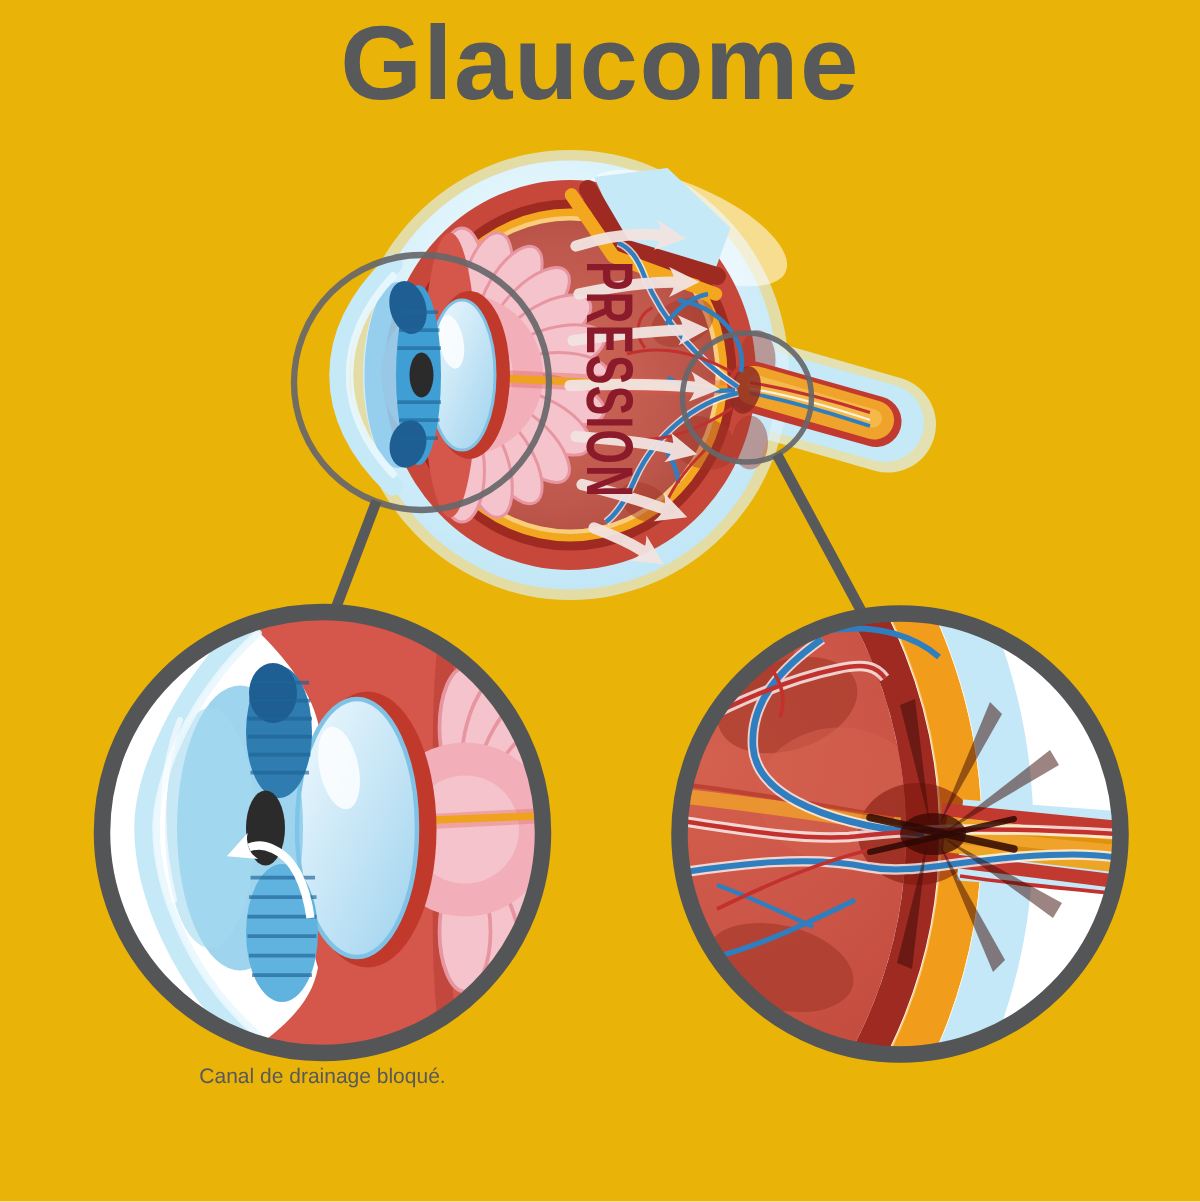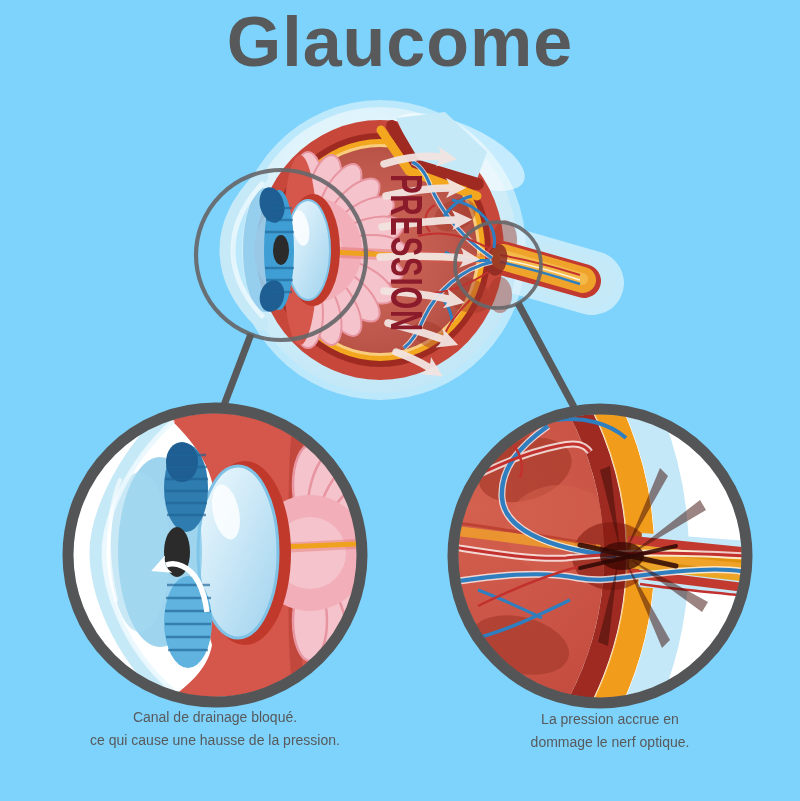--- a/index.html
+++ b/index.html
@@ -1,16 +1,16 @@
 <!DOCTYPE html>
 <html style="--text_gray: #58595B; --outline_gray: #66676A; --connector_gray: #58595B; --detail_ring_gray: #545556; --sclera_blue: #C6E9F8; --sclera_blue_deep: #A9DCF2; --sclera_highlight: #EAF8FE; --ring_red: #C7473B; --ring_crimson: #9E2A22; --ring_yellow: #F3A71F; --ring_pale: #F8CE7E; --interior_red: #BE584C; --mottle_red: #A23728; --fan_pink: #F5C3CB; --fan_pink_deep: #F2AFBA; --fan_stroke: #E795A1; --iris_blue: #3F9FD4; --iris_dark: #1E5E92; --lens_edge: #7FC2E5; --pupil_black: #2B2B2B; --ciliary_red: #D5564A; --lens_rim_red: #C0392B; --nerve_orange: #F0A32A; --nerve_border: #C23A2F; --vessel_blue: #2F7FC0; --vessel_red: #C3312F; --arrow_white: #F2E4E1; --pressure_maroon: #8B1B2B;"><head>
 <meta charset="utf-8">
 <style>
   html,body{margin:0;padding:0;background:#fff;}
-  .stage{position:relative;width:800px;height:801px;background:#7dd3fc;overflow:hidden;
+  .stage{position:relative;width:800px;height:801px;background:#eab308;overflow:hidden;
          font-family:"Liberation Sans",sans-serif;}
   .title{position:absolute;top:2px;left:0;width:800px;text-align:center;
          font-size:70px;font-weight:bold;letter-spacing:1px;
          color:var(--text_gray,#58595B);}
   .caption{position:absolute;text-align:center;color:var(--text_gray,#58595B);
            font-size:14px;line-height:22.5px;}
   .caption-left{left:15px;top:706px;width:400px;}
   .caption-right{left:460px;top:708px;width:300px;}
   svg{position:absolute;left:0;top:0;}
   .pression{font:bold 44px "Liberation Sans",sans-serif;fill:var(--pressure_maroon,#8B1B2B);letter-spacing:1px;}
@@ -332,20 +332,15 @@
             <polygon points="618,562 598,642 608,646"></polygon>
           </g>
         </g>
       </g>
       <circle cx="600" cy="556" r="147" stroke="var(--detail_ring_gray,#545556)" stroke-width="11" fill="none"></circle>
     </g>
   </svg>
 
   <div class="caption caption-left">
     <div>Canal de drainage bloqué.</div>
-    <div>ce qui cause une hausse de la pression.</div>
   </div>
-  <div class="caption caption-right">
-    <div>La pression accrue en</div>
-    <div>dommage le nerf optique.</div>
-  </div>
 
 </div>
 
 </body></html>

